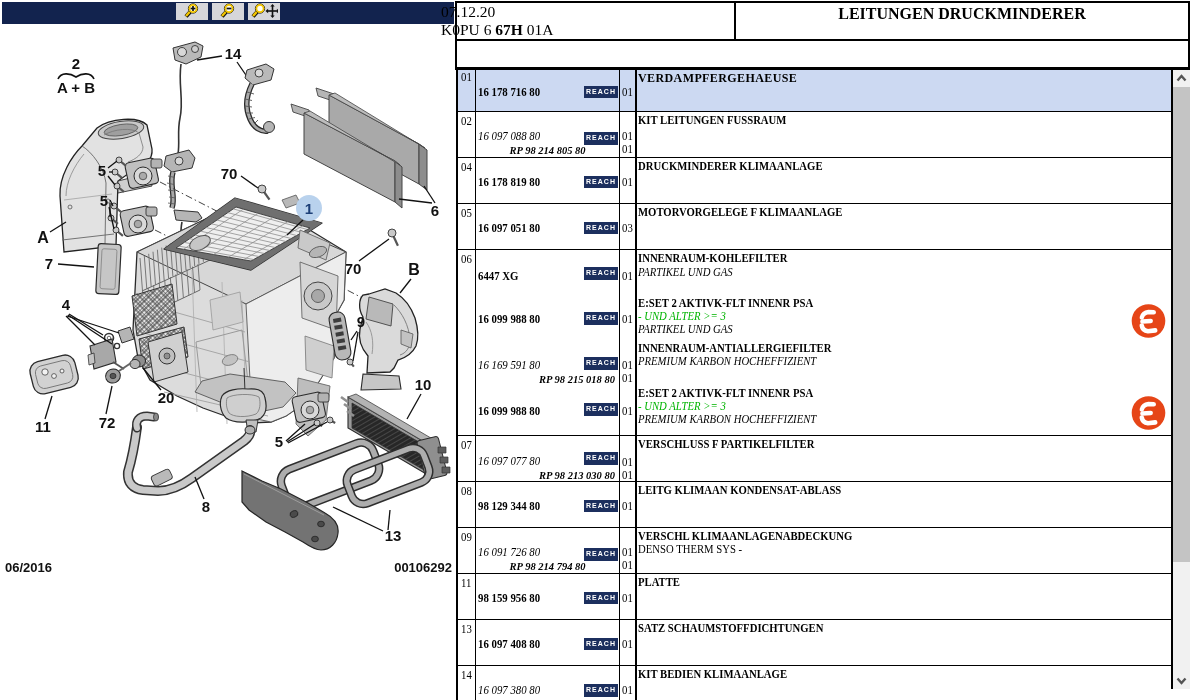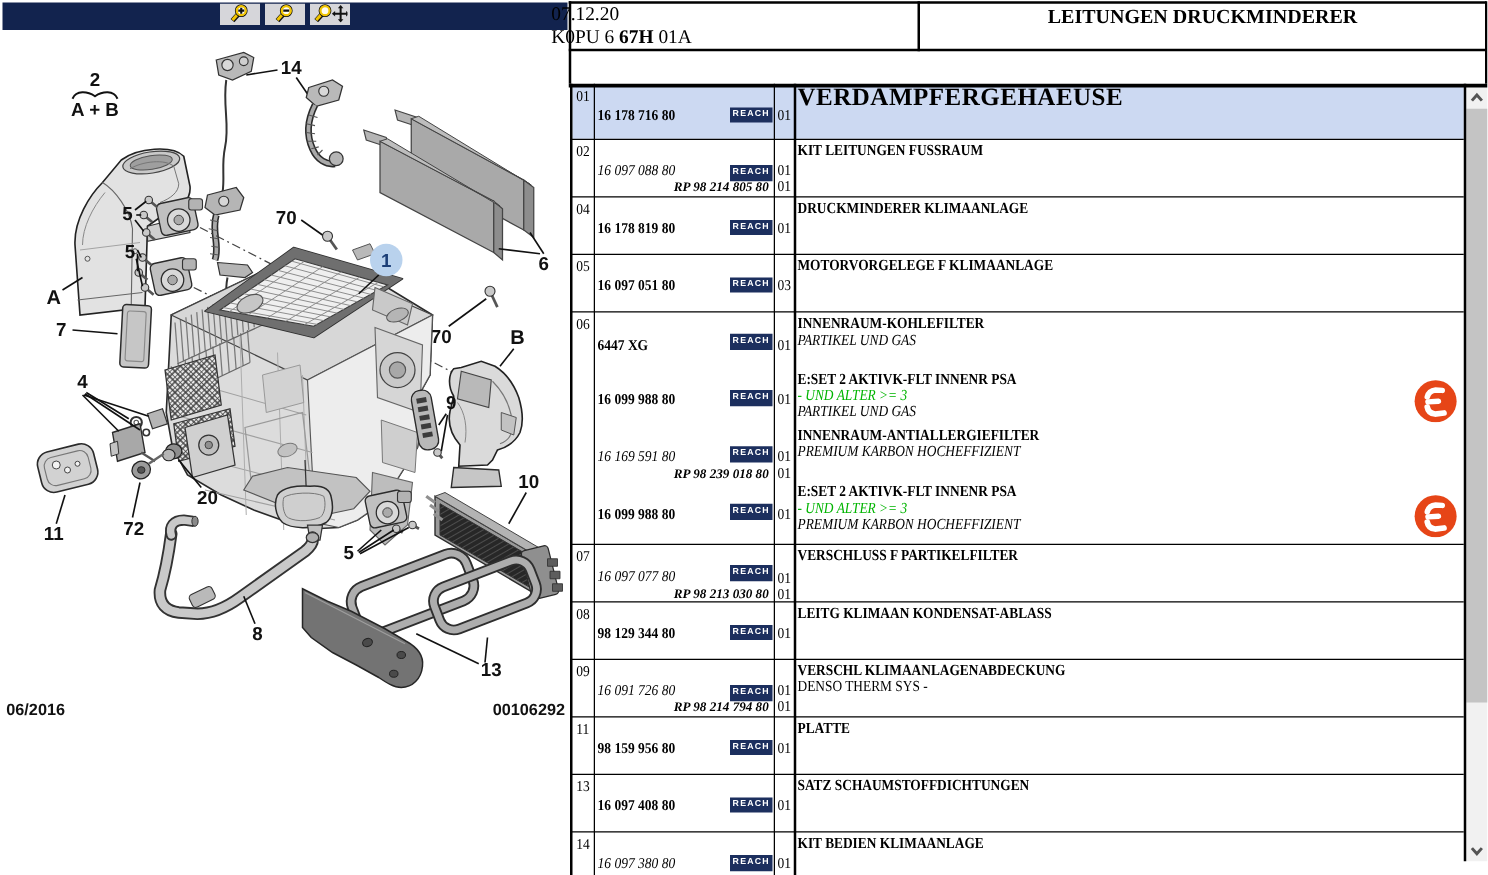--- a/index.html
+++ b/index.html
@@ -3,21 +3,21 @@
 <style>
 html,body{margin:0;padding:0;background:#fff;width:1190px;height:700px;overflow:hidden}
 body{font-family:"Liberation Serif",serif;position:relative}
 .abs{position:absolute}
 .ser{font-family:"Liberation Serif",serif;font-size:13.3px;line-height:13px;color:#000;white-space:nowrap}
 .b{font-weight:bold}
 .i{font-style:italic}
 .green{color:#00b400}
 .pn{font-size:12px;line-height:11px;transform:scaleX(0.9);transform-origin:0 0}
 .dsc{font-size:12.3px;line-height:12.9px;transform:scaleX(0.87);transform-origin:0 0}
-.d1{font-size:20px;line-height:14px;letter-spacing:0.4px}
+.d1{font-size:12px;line-height:14px;letter-spacing:0.4px}
 .rpl{font-size:10.5px;line-height:11px;font-weight:bold;font-style:italic}
 .badge{position:absolute;width:34px;height:12.5px;background:#1c2f5e;color:#fff;
  font-family:"Liberation Sans",sans-serif;font-size:7px;font-weight:bold;letter-spacing:1px;
  text-align:center;line-height:12.5px;text-indent:1px}
 .vline{position:absolute;background:#000;z-index:3}
 .hline{position:absolute;background:#000;z-index:3}
 </style></head><body>
 
 <div class="abs" style="left:2px;top:2px;width:452px;height:22px;background:#12234e"></div>
 
@@ -90,21 +90,21 @@
 <div class="abs ser pn" style="left:461px;top:71.5px">01</div>
 <div class="abs ser d1 b" style="left:638px;top:71.0px">VERDAMPFERGEHAEUSE</div>
 <div class="abs ser pn b" style="left:478px;top:86.5px">16 178 716 80</div>
 <div class="badge" style="left:583.5px;top:85.5px">REACH</div>
 <div class="abs ser pn" style="left:622px;top:86.5px">01</div>
 
 <div class="abs ser pn" style="left:461px;top:115.5px">02</div>
 <div class="abs ser dsc b" style="left:638px;top:113.5px">KIT LEITUNGEN FUSSRAUM</div>
 <div class="abs ser pn i" style="left:478px;top:130.5px">16 097 088 80</div>
 <div class="badge" style="left:583.5px;top:132.0px">REACH</div>
-<div class="abs ser rpl" style="left:480px;top:145.0px;width:135px;text-align:right">RP 98 214 805 80</div>
+<div class="abs ser rpl" style="left:480px;top:145.0px;width:135px;text-align:center">RP 98 214 805 80</div>
 <div class="abs ser pn" style="left:622px;top:131.0px">01</div>
 <div class="abs ser pn" style="left:622px;top:144.0px">01</div>
 
 <div class="abs ser pn" style="left:461px;top:161.5px">04</div>
 <div class="abs ser dsc b" style="left:638px;top:159.5px">DRUCKMINDERER KLIMAANLAGE</div>
 <div class="abs ser pn b" style="left:478px;top:176.5px">16 178 819 80</div>
 <div class="badge" style="left:583.5px;top:175.5px">REACH</div>
 <div class="abs ser pn" style="left:622px;top:176.5px">01</div>
 
 <div class="abs ser pn" style="left:461px;top:207.5px">05</div>
@@ -130,21 +130,21 @@
     <circle cx="17.5" cy="17" r="16.8" fill="#e64517"></circle>
     <path d="M10.8,13.6 Q12,8.6 17.5,8 L22.8,8.3" fill="none" stroke="#fff" stroke-width="4.4" stroke-linecap="round"></path>
     <path d="M11.3,17.5 L19.8,17" fill="none" stroke="#fff" stroke-width="4.3" stroke-linecap="round"></path>
     <path d="M10.8,21.6 Q11.6,26.6 17,27.2 L24.2,26.4" fill="none" stroke="#fff" stroke-width="4.6" stroke-linecap="round"></path>
   </svg>
 <div class="abs ser dsc b" style="left:638px;top:342.0px">INNENRAUM-ANTIALLERGIEFILTER</div>
 <div class="abs ser dsc i" style="left:638px;top:355.0px">PREMIUM KARBON HOCHEFFIZIENT</div>
 <div class="abs ser pn i" style="left:478px;top:360.0px">16 169 591 80</div>
 <div class="badge" style="left:583.5px;top:357.0px">REACH</div>
 <div class="abs ser pn" style="left:622px;top:360.0px">01</div>
-<div class="abs ser rpl" style="left:480px;top:373.5px;width:135px;text-align:right">RP 98 239 018 80</div>
+<div class="abs ser rpl" style="left:480px;top:373.5px;width:135px;text-align:right">RP 98 215 018 80</div>
 <div class="abs ser pn" style="left:622px;top:372.5px">01</div>
 <div class="abs ser dsc b" style="left:638px;top:387.0px">E:SET 2 AKTIVK-FLT INNENR PSA</div>
 <div class="abs ser dsc i green" style="left:638px;top:400.0px">- UND ALTER &gt;= 3</div>
 <div class="abs ser dsc i" style="left:638px;top:413.0px">PREMIUM KARBON HOCHEFFIZIENT</div>
 <div class="abs ser pn b" style="left:478px;top:406.0px">16 099 988 80</div>
 <div class="badge" style="left:583.5px;top:403.0px">REACH</div>
 <div class="abs ser pn" style="left:622px;top:406.0px">01</div>
 
 <svg class="abs" style="left:1131px;top:396.0px" width="35" height="34" viewBox="0 0 35 34">
     <circle cx="17.5" cy="17" r="16.8" fill="#e64517"></circle>
@@ -165,21 +165,21 @@
 <div class="abs ser dsc b" style="left:638px;top:483.5px">LEITG KLIMAAN KONDENSAT-ABLASS</div>
 <div class="abs ser pn b" style="left:478px;top:500.5px">98 129 344 80</div>
 <div class="badge" style="left:583.5px;top:499.5px">REACH</div>
 <div class="abs ser pn" style="left:622px;top:500.5px">01</div>
 
 <div class="abs ser pn" style="left:461px;top:531.5px">09</div>
 <div class="abs ser dsc b" style="left:638px;top:529.5px">VERSCHL KLIMAANLAGENABDECKUNG</div>
 <div class="abs ser dsc " style="left:638px;top:542.5px">DENSO THERM SYS -</div>
 <div class="abs ser pn i" style="left:478px;top:546.5px">16 091 726 80</div>
 <div class="badge" style="left:583.5px;top:548.0px">REACH</div>
-<div class="abs ser rpl" style="left:480px;top:561.0px;width:135px;text-align:right">RP 98 214 794 80</div>
+<div class="abs ser rpl" style="left:480px;top:561.0px;width:135px;text-align:center">RP 98 214 794 80</div>
 <div class="abs ser pn" style="left:622px;top:547.0px">01</div>
 <div class="abs ser pn" style="left:622px;top:560.0px">01</div>
 
 <div class="abs ser pn" style="left:461px;top:577.5px">11</div>
 <div class="abs ser dsc b" style="left:638px;top:575.5px">PLATTE</div>
 <div class="abs ser pn b" style="left:478px;top:592.5px">98 159 956 80</div>
 <div class="badge" style="left:583.5px;top:591.5px">REACH</div>
 <div class="abs ser pn" style="left:622px;top:592.5px">01</div>
 
 <div class="abs ser pn" style="left:461px;top:623.5px">13</div>

